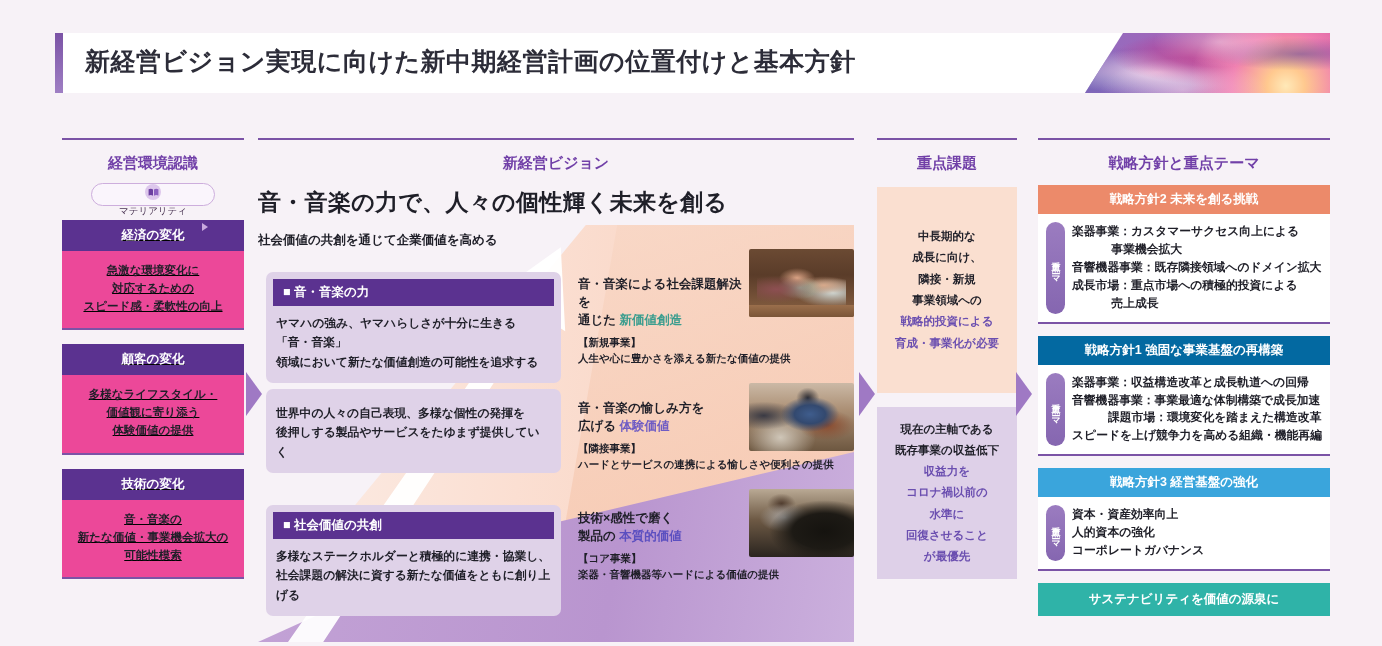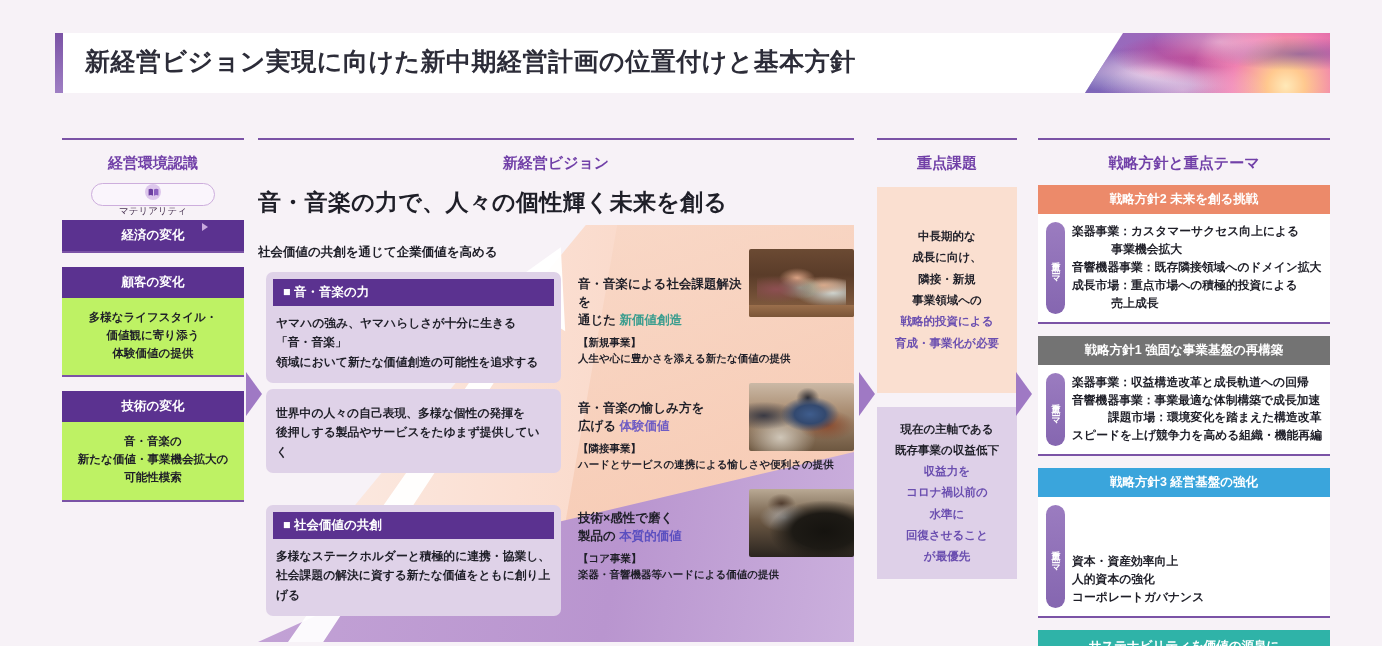--- a/index.html
+++ b/index.html
@@ -40,21 +40,21 @@
   
   .col1{position:absolute;left:62px;top:138px;width:182px;}
   .mat-pill{margin:10px auto 0;width:124px;height:23px;border:1px solid #cdaedd;border-radius:12px;
     background:#faf5fc;display:flex;align-items:center;gap:5px;padding:0 6px;box-sizing:border-box;flex-direction:column;}
   .mat-ico{width:16px;height:16px;border-radius:50%;background:#ddc7ec;display:flex;align-items:center;
     justify-content:center;flex:none;}
   .mat-ico svg{display:block;}
   .mat-txt{font-size:9.5px;color:#4a3553;white-space:nowrap;}
   .mat-arrow{margin-left:auto;width:0;height:0;border-left:6px solid #c9a9de;
     border-top:4px solid transparent;border-bottom:4px solid transparent;}
-  .env-card{margin-top:14px;background:#bef264;border-bottom:2px solid #7b53a6;}
+  .env-card{margin-top:14px;background:#ec4899;border-bottom:2px solid #7b53a6;text-decoration:underline;}
   .env-card .hd{background:#5b3290;color:#fff;font-size:12.5px;font-weight:bold;text-align:center;
     padding:7px 0;}
   .env-card .bd{padding:11px 6px 13px;text-align:center;font-size:11.5px;color:#1f1f28;
     line-height:1.55;font-weight:bold;}
 
   
   .arrow-a{position:absolute;left:246px;top:372px;width:0;height:0;
     border-left:16px solid #9f79c4;border-top:22px solid transparent;border-bottom:22px solid transparent;}
   .arrow-b{position:absolute;left:859px;top:372px;width:0;height:0;
     border-left:16px solid #9f79c4;border-top:22px solid transparent;border-bottom:22px solid transparent;}
@@ -70,21 +70,21 @@
   .vis-bg-peach2{position:absolute;left:300px;top:38px;width:296px;height:340px;
     background:linear-gradient(180deg,#f8d6c4,#f6c7ae);opacity:.75;
     clip-path:polygon(20% 0,100% 0,100% 100%,0 100%);}
   .vis-bg-purple{position:absolute;left:0;bottom:0;width:596px;height:190px;
     background:linear-gradient(100deg,#c3a3d6 0%,#b995cf 60%,#cbb0dd 100%);
     clip-path:polygon(100% 0,100% 100%,0 100%,38% 46%);}
   .vis-arrow{position:absolute;left:30px;bottom:0;width:440px;height:420px;
     background:#ffffff;opacity:.95;
     clip-path:polygon(0 100%,52% 22%,46% 18%,62% 6%,63% 26%,57% 22%,8% 100%);}
   .vis-title{font-size:23px;font-weight:bold;color:#1f1f28;letter-spacing:.3px;}
-  .vis-sub{margin-top:23px;font-size:12.5px;font-weight:bold;color:#1f1f28;}
+  .vis-sub{margin-top:11px;font-size:12.5px;font-weight:bold;color:#1f1f28;}
 
   .vcard{position:absolute;left:8px;width:295px;background:#dfd2e8;border-radius:7px;padding:7px;
     box-sizing:border-box;}
   .vcard .hd{background:#5b3290;color:#fff;font-size:12.5px;font-weight:bold;padding:5px 10px;}
   .vcard .bd{padding:8px 3px 4px;font-size:11.8px;color:#1f1f28;line-height:1.65;font-weight:bold;}
 
   .rblock{position:absolute;left:320px;width:276px;}
   .rblock .lead{font-size:12.5px;font-weight:bold;color:#1f1f28;line-height:1.45;width:170px;}
   .rblock .lead .accent{color:#3a9d8e;}
   .rblock .lead .accent-p{color:#6f5cc4;}
@@ -168,20 +168,23 @@
             <path d="M.6 1.2c1.6-.7 3.2-.7 4.4.2v6.4C3.8 6.9 2.2 6.9.6 7.6z" fill="#6b3fa0"></path>
             <path d="M10.4 1.2c-1.6-.7-3.2-.7-4.4.2v6.4c1.2-.9 2.8-.9 4.4-.2z" fill="#8b5fc0"></path>
           </svg>
       </span>
       <span class="mat-txt">マテリアリティ</span>
       <span class="mat-arrow"></span>
     </div>
 
     <div class="env-card">
       <div class="hd">経済の変化</div>
+      <div class="bd wrap" style="white-space: pre-line;">急激な環境変化に
+対応するための
+スピード感・柔軟性の向上</div>
     </div>
     <div class="env-card">
       <div class="hd">顧客の変化</div>
       <div class="bd wrap" style="white-space: pre-line;">多様なライフスタイル・
 価値観に寄り添う
 体験価値の提供</div>
     </div>
     <div class="env-card">
       <div class="hd">技術の変化</div>
       <div class="bd wrap" style="white-space: pre-line;">音・音楽の
@@ -301,36 +304,36 @@
         <div class="sline" style="white-space: pre;">楽器事業：カスタマーサクセス向上による
             事業機会拡大</div>
         <div class="sline" style="white-space: pre;">音響機器事業：既存隣接領域へのドメイン拡大</div>
         <div class="sline" style="white-space: pre;">成長市場：重点市場への積極的投資による
             売上成長</div>
       </div>
       <div class="sblock-rule"></div>
     </div>
 
     <div class="sblock">
-      <div class="hd" style="background:#737373">戦略方針1 強固な事業基盤の再構築</div>
+      <div class="hd" style="background:#0369a1">戦略方針1 強固な事業基盤の再構築</div>
       <div class="bd">
         <div class="vpill">重点テーマ</div>
         <div class="sline" style="white-space: pre;">楽器事業：収益構造改革と成長軌道への回帰</div>
         <div class="sline" style="white-space: pre;">音響機器事業：事業最適な体制構築で成長加速</div>
         <div class="sline" style="white-space: pre; padding-left: 36px;">課題市場：環境変化を踏まえた構造改革</div>
         <div class="sline" style="white-space: pre;">スピードを上げ競争力を高める組織・機能再編</div>
       </div>
       <div class="sblock-rule"></div>
     </div>
 
     <div class="sblock">
       <div class="hd" style="background:#3aa5dc">戦略方針3 経営基盤の強化</div>
       <div class="bd">
         <div class="vpill">重点テーマ</div>
-        <div class="sline" style="white-space: pre; margin-top: 47px;">資本・資産効率向上</div>
+        <div class="sline" style="white-space: pre;">資本・資産効率向上</div>
         <div class="sline" style="white-space: pre;">人的資本の強化</div>
         <div class="sline" style="white-space: pre;">コーポレートガバナンス</div>
       </div>
       <div class="sblock-rule"></div>
     </div>
 
     <div class="sust">サステナビリティを価値の源泉に</div>
   </div>
 
 </div>

